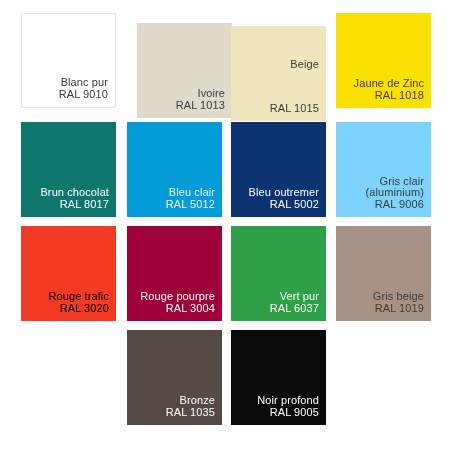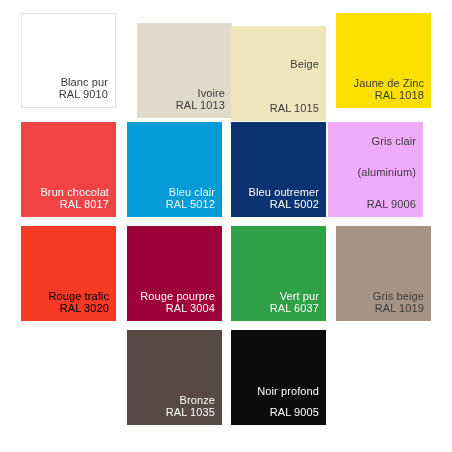--- a/index.html
+++ b/index.html
@@ -57,33 +57,33 @@
       <span class="swatch-code">RAL 1013</span>
     </div>
     <div class="swatch" style="left: 231px; top: 26px; background: rgb(239, 230, 190); color: rgb(59, 59, 59); gap: 32px;">
       <span class="swatch-name">Beige</span>
       <span class="swatch-code">RAL 1015</span>
     </div>
     <div class="swatch" style="left: 336px; top: 13px; background: rgb(249, 224, 0); color: rgb(59, 59, 59);">
       <span class="swatch-name">Jaune de Zinc</span>
       <span class="swatch-code">RAL 1018</span>
     </div>
-    <div class="swatch" style="left: 21px; top: 122px; background: #ef4444; color: rgb(255, 255, 255);">
+    <div class="swatch" style="left: 21px; top: 122px; background: #0f766e; color: rgb(255, 255, 255);">
       <span class="swatch-name">Brun chocolat</span>
       <span class="swatch-code">RAL 8017</span>
     </div>
     <div class="swatch" style="left: 127px; top: 122px; background: rgb(4, 156, 216); color: rgb(242, 247, 250);">
       <span class="swatch-name">Bleu clair</span>
       <span class="swatch-code">RAL 5012</span>
     </div>
     <div class="swatch" style="left: 231px; top: 122px; background: rgb(11, 51, 114); color: rgb(255, 255, 255);">
       <span class="swatch-name">Bleu outremer</span>
       <span class="swatch-code">RAL 5002</span>
     </div>
-    <div class="swatch" style="left: 328px; top: 122px; background: #f0abfc; color: rgb(59, 59, 59); gap: 20px;">
+    <div class="swatch" style="left: 336px; top: 122px; background: #7dd3fc; color: rgb(59, 59, 59);">
       <span class="swatch-name">Gris clair</span>
       <span class="swatch-name">(aluminium)</span>
       <span class="swatch-code">RAL 9006</span>
     </div>
     <div class="swatch" style="left: 21px; top: 226px; background: rgb(244, 58, 37); color: #000000;">
       <span class="swatch-name">Rouge trafic</span>
       <span class="swatch-code">RAL 3020</span>
     </div>
     <div class="swatch" style="left: 127px; top: 226px; background: rgb(158, 0, 57); color: rgb(255, 255, 255);">
       <span class="swatch-name">Rouge pourpre</span>
@@ -94,17 +94,17 @@
       <span class="swatch-code">RAL 6037</span>
     </div>
     <div class="swatch" style="left: 336px; top: 226px; background: rgb(167, 147, 132); color: rgb(59, 59, 59);">
       <span class="swatch-name">Gris beige</span>
       <span class="swatch-code">RAL 1019</span>
     </div>
     <div class="swatch" style="left: 127px; top: 330px; background: rgb(86, 74, 68); color: rgb(255, 255, 255);">
       <span class="swatch-name">Bronze</span>
       <span class="swatch-code">RAL 1035</span>
     </div>
-    <div class="swatch" style="left: 231px; top: 330px; background: rgb(11, 11, 11); color: rgb(255, 255, 255); gap: 9px;">
+    <div class="swatch" style="left: 231px; top: 330px; background: rgb(11, 11, 11); color: rgb(255, 255, 255);">
       <span class="swatch-name">Noir profond</span>
       <span class="swatch-code">RAL 9005</span>
     </div>
   </div>
 
 </body></html>

